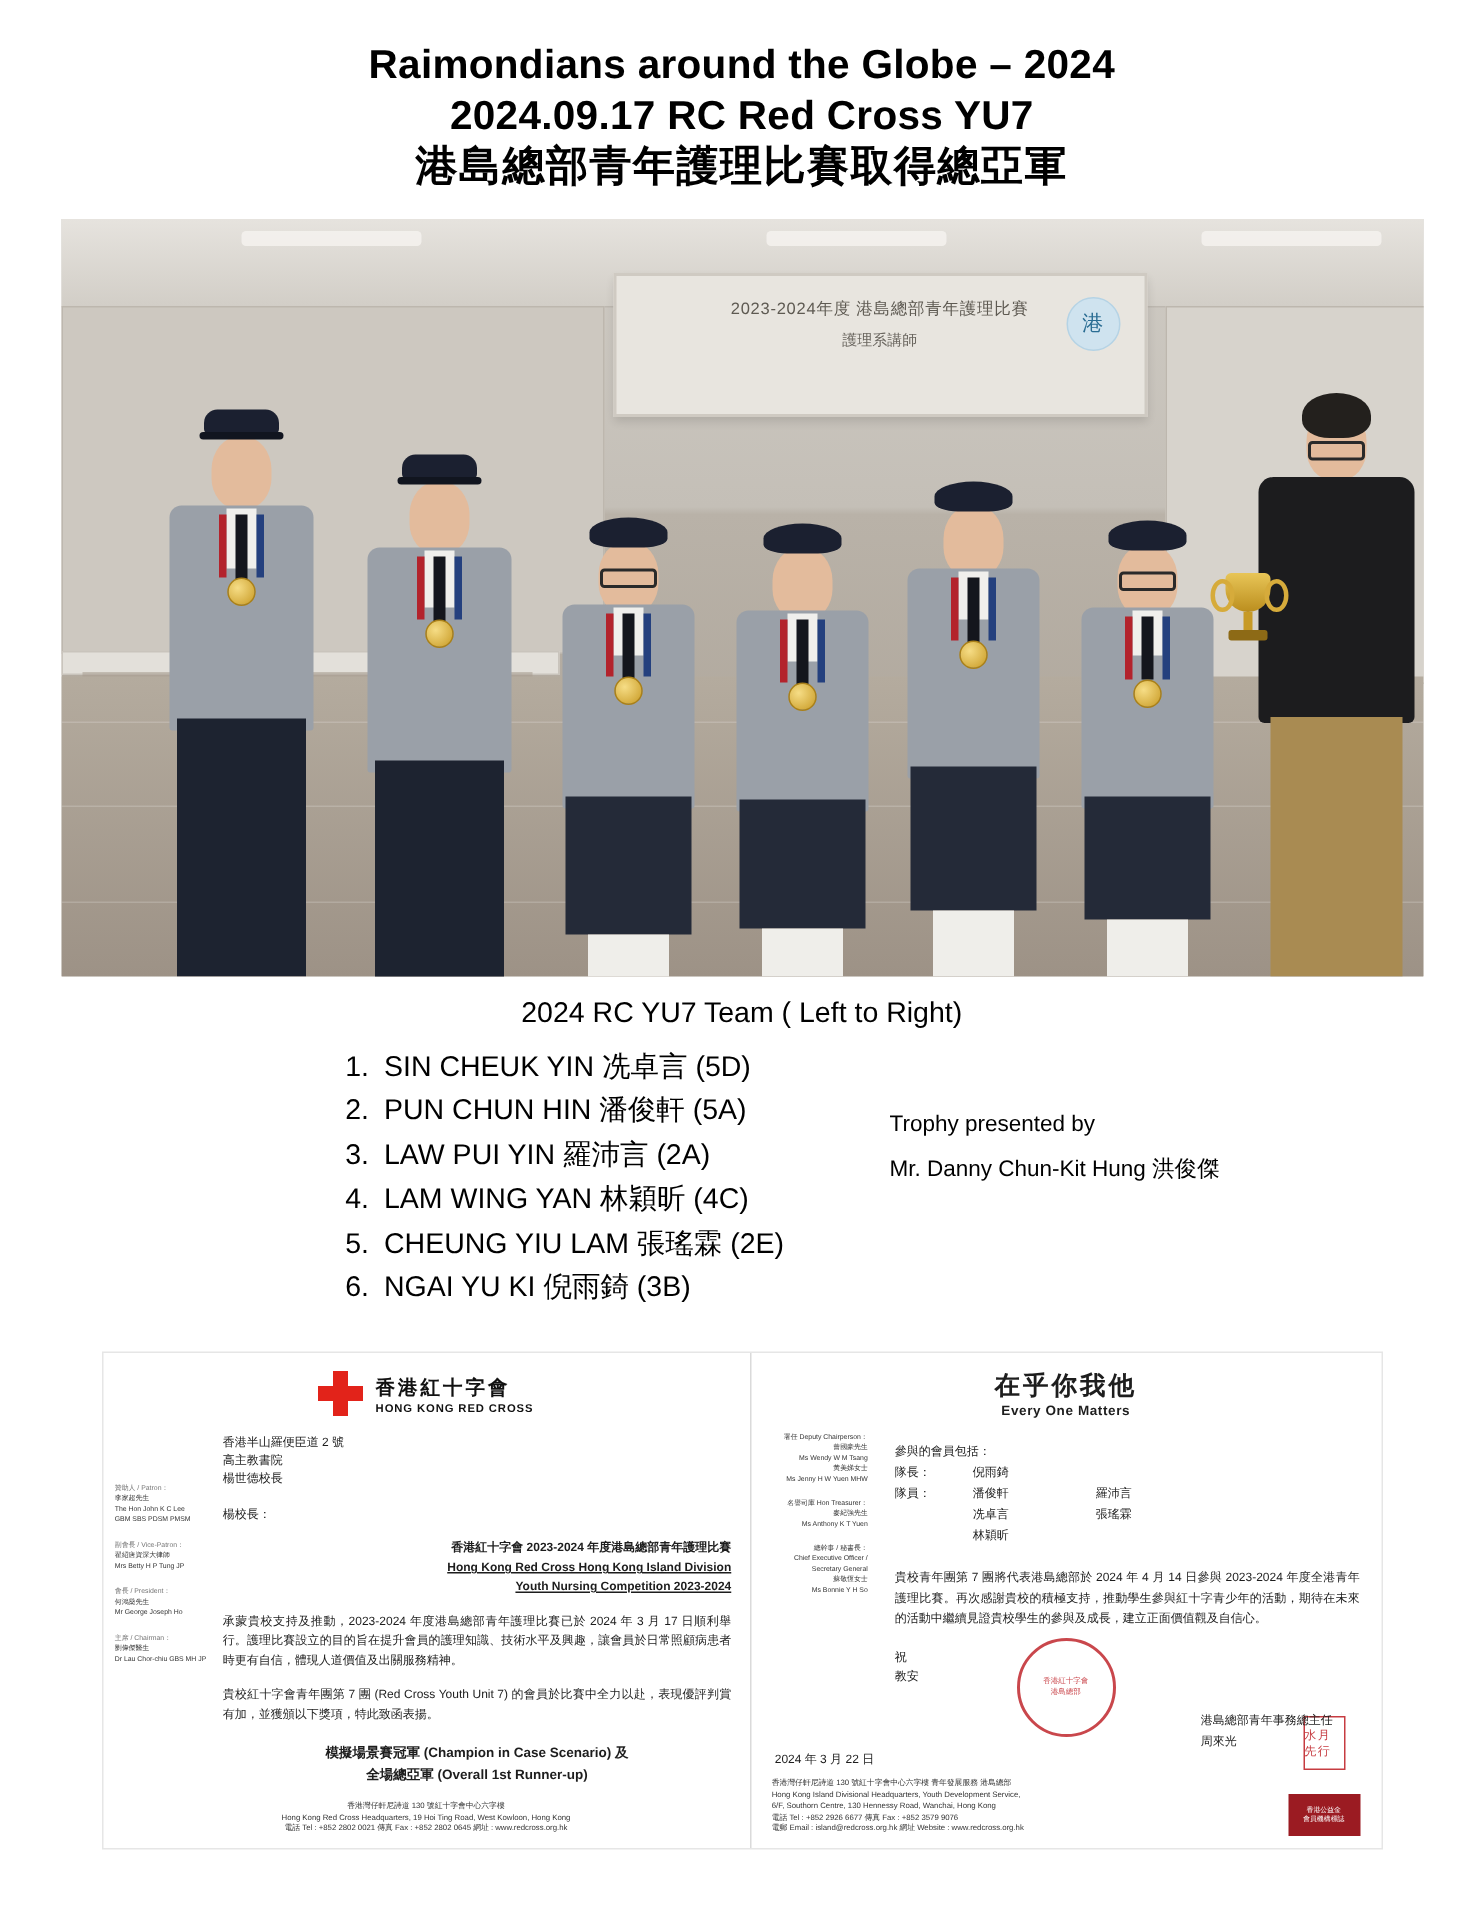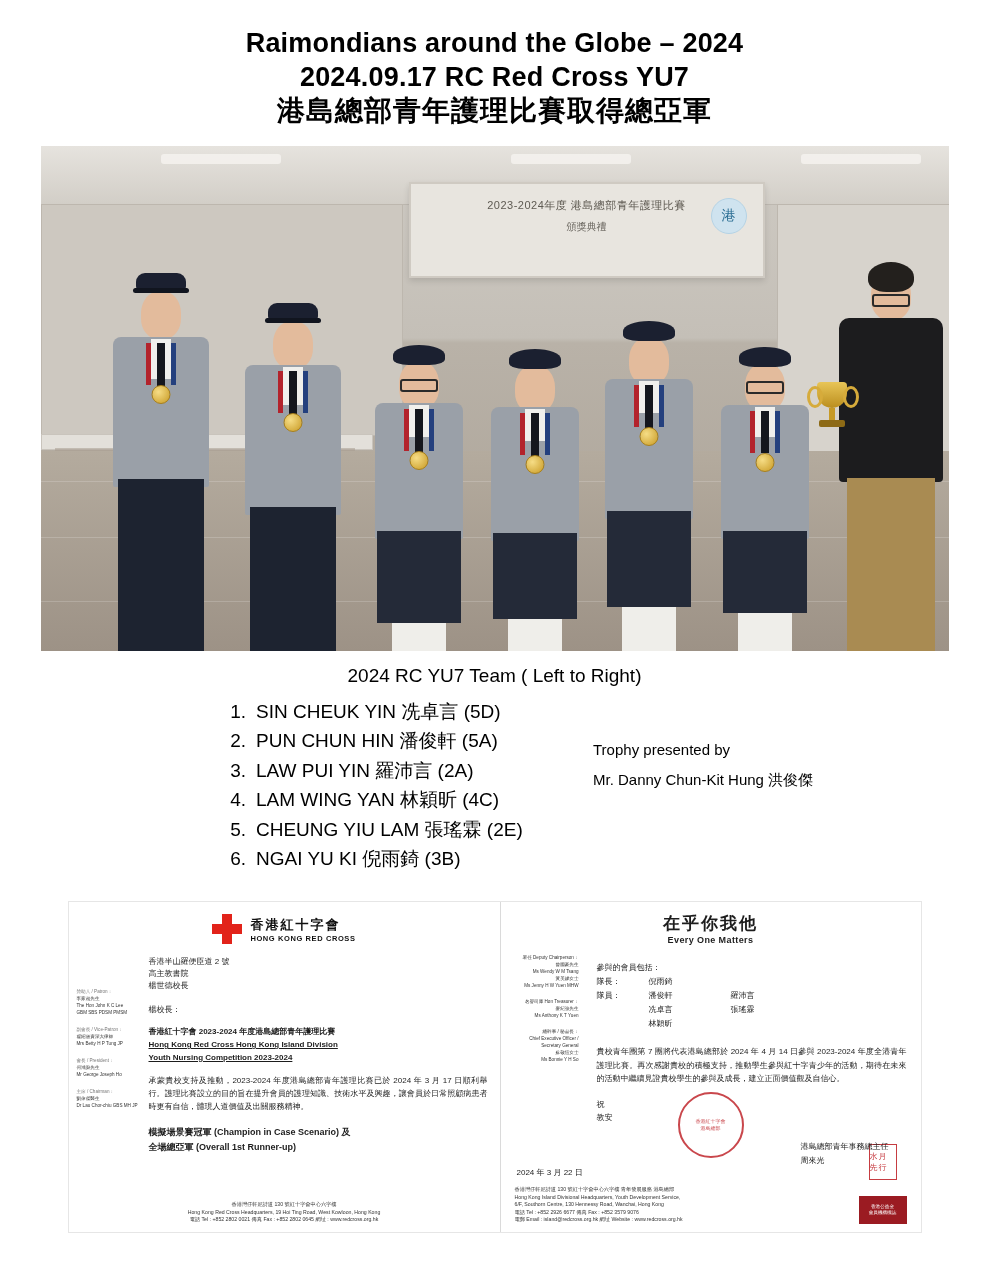--- a/index.html
+++ b/index.html
@@ -270,27 +270,27 @@
     content: ""; position: absolute; background: #e2231a;
   }
   .rc-cross:before { left: 10px; top: 0; width: 10px; height: 30px; }
   .rc-cross:after { left: 0; top: 10px; width: 30px; height: 10px; }
   .rc-name-cn { font-size: 13px; font-weight: bold; letter-spacing: 2px; color: #111; }
   .rc-name-en { font-size: 7.5px; font-weight: bold; letter-spacing: .6px; color: #111; }
 
   .addr { margin-top: 12px; line-height: 12px; font-size: 8px; }
   .salut { margin-top: 12px; font-size: 8px; }
   .subj {
-    margin-top: 10px; text-align: left; font-size: 8px; font-weight: bold;
+    margin-top: 10px; text-align: right; font-size: 8px; font-weight: bold;
     line-height: 13px;
   }
   .subj u { text-decoration: underline; }
   .para { margin-top: 10px; line-height: 13px; font-size: 8px; text-align: justify; }
   .awards {
-    margin-top: 12px; text-align: left; font-weight: bold; font-size: 9px; line-height: 15px;
+    margin-top: 12px; text-align: center; font-weight: bold; font-size: 9px; line-height: 15px;
   }
   .sidebar-names {
     position: absolute; left: 8px; top: 86px; width: 62px;
     font-size: 4.6px; line-height: 7px; color: #333;
   }
   .sidebar-names .grp { margin-bottom: 10px; }
   .sidebar-names .role { color: #777; }
 
   .motto { text-align: center; }
   .motto .cn { font-size: 17px; font-weight: bold; letter-spacing: 2px; }
@@ -353,21 +353,21 @@
     <div class="ceiling"></div>
     <div class="ceiling-light" style="left:120px"></div>
     <div class="ceiling-light" style="left:470px"></div>
     <div class="ceiling-light" style="left:760px"></div>
 
     <div class="wall-panel" style="left:0;top:58px;width:360px;height:230px;"></div>
     <div class="wall-panel" style="left:736px;top:58px;width:172px;height:250px;background:#d7d3cc;"></div>
 
     <div class="screen">
       <div class="scr-title">2023-2024年度 港島總部青年護理比賽</div>
-      <div class="scr-sub">頒獎典禮</div>
+      <div class="scr-sub">護理系講師</div>
       <div class="scr-logo">港</div>
     </div>
 
     <div class="table"></div>
     <div class="table2"></div>
 
     <div class="floor">
       <div class="floor-line" style="top:30px"></div>
       <div class="floor-line" style="top:86px"></div>
       <div class="floor-line" style="top:150px"></div>
@@ -524,20 +524,21 @@
       <div class="addr" style="white-space:pre-line">香港半山羅便臣道 2 號
 高主教書院
 楊世德校長</div>
       <div class="salut">楊校長：</div>
       <div class="subj">
         <div>香港紅十字會 2023-2024 年度港島總部青年護理比賽</div>
         <u>Hong Kong Red Cross Hong Kong Island Division</u><br>
         <u>Youth Nursing Competition 2023-2024</u>
       </div>
       <div class="para">承蒙貴校支持及推動，2023-2024 年度港島總部青年護理比賽已於 2024 年 3 月 17 日順利舉行。護理比賽設立的目的旨在提升會員的護理知識、技術水平及興趣，讓會員於日常照顧病患者時更有自信，體現人道價值及出關服務精神。</div>
+      <div class="para">貴校紅十字會青年團第 7 團 (Red Cross Youth Unit 7) 的會員於比賽中全力以赴，表現優評判賞有加，並獲頒以下獎項，特此致函表揚。</div>
       <div class="awards">
         <div>模擬場景賽冠軍 (Champion in Case Scenario) 及</div>
         <div>全場總亞軍 (Overall 1st Runner-up)</div>
       </div>
     </div>
 
     <div class="footer-l" style="white-space:pre-line">香港灣仔軒尼詩道 130 號紅十字會中心六字樓
 Hong Kong Red Cross Headquarters, 19 Hoi Ting Road, West Kowloon, Hong Kong
 電話 Tel : +852 2802 0021    傳真 Fax : +852 2802 0645    網址 : www.redcross.org.hk</div>
   </div>

